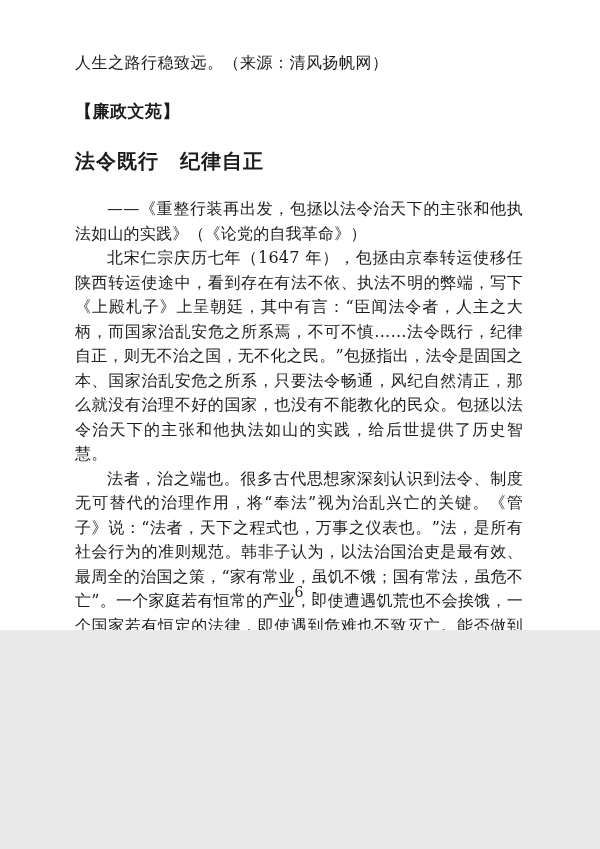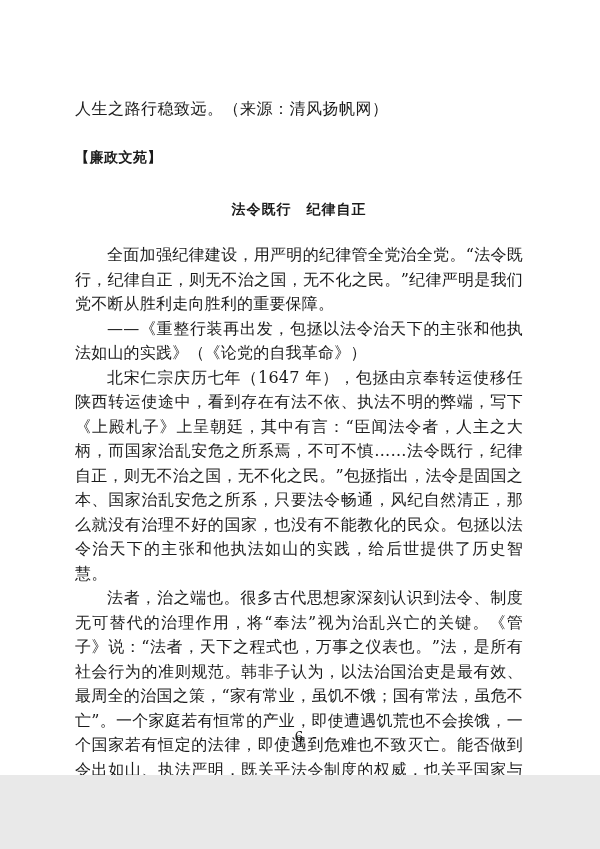--- a/index.html
+++ b/index.html
@@ -3,49 +3,50 @@
 <meta charset="utf-8">
 <style>
   html, body {
     margin: 0;
     padding: 0;
     background: #e9e9e9;
   }
   .page {
     position: relative;
     width: 600px;
-    height: 775px;
+    height: 630px;
     margin: 0 auto;
     background: #ffffff;
     box-sizing: border-box;
-    padding: 97px 77px 0 75px;
+    padding: 51px 77px 0 75px;
     font-family: "DejaVu Serif", "Liberation Serif", serif;
     color: #1b1b1b;
     overflow: hidden;
   }
   .continuation {
     font-size: 16px;
     line-height: 24px;
     text-align: justify;
     letter-spacing: 0.5px;
   }
   .section-label {
     margin-top: 24px;
-    font-size: 14px;
+    font-size: 17px;
     line-height: 24px;
     font-weight: bold;
     letter-spacing: 0.5px;
   }
   .article-title {
     margin-top: 26px;
-    font-size: 14px;
+    font-size: 20px;
     line-height: 28px;
     font-weight: bold;
-    text-align: center;
+    text-align: left;
     letter-spacing: 1px;
+    font-family: Liberation Mono, monospace;
   }
   .article-body {
     margin-top: 20px;
   }
   .article-body p {
     margin: 0;
     font-size: 16px;
     line-height: 24.5px;
     text-align: justify;
     text-justify: inter-character;
@@ -69,21 +70,20 @@
 
 <div class="page">
 
   <div class="continuation">人生之路行稳致远。（来源：清风扬帆网）</div>
 
   <div class="section-label">【廉政文苑】</div>
 
   <div class="article-title">法令既行　纪律自正</div>
 
   <div class="article-body">
-    <p>全面加强纪律建设，用严明的纪律管全党治全党。“法令既行，纪律自正，则无不治之国，无不化之民。”纪律严明是我们党不断从胜利走向胜利的重要保障。</p>
     <p>——《重整行装再出发，包拯以法令治天下的主张和他执法如山的实践》（《论党的自我革命》）</p>
     <p>北宋仁宗庆历七年（1647 年），包拯由京奉转运使移任陕西转运使途中，看到存在有法不依、执法不明的弊端，写下《上殿札子》上呈朝廷，其中有言：“臣闻法令者，人主之大柄，而国家治乱安危之所系焉，不可不慎……法令既行，纪律自正，则无不治之国，无不化之民。”包拯指出，法令是固国之本、国家治乱安危之所系，只要法令畅通，风纪自然清正，那么就没有治理不好的国家，也没有不能教化的民众。包拯以法令治天下的主张和他执法如山的实践，给后世提供了历史智慧。</p>
     <p>法者，治之端也。很多古代思想家深刻认识到法令、制度无可替代的治理作用，将“奉法”视为治乱兴亡的关键。《管子》说：“法者，天下之程式也，万事之仪表也。”法，是所有社会行为的准则规范。韩非子认为，以法治国治吏是最有效、最周全的治国之策，“家有常业，虽饥不饿；国有常法，虽危不亡”。一个家庭若有恒常的产业，即使遭遇饥荒也不会挨饿，一个国家若有恒定的法律，即使遇到危难也不致灭亡。能否做到令出如山、执法严明，既关乎法令制度的权威，也关乎国家与社会的治理，关乎民心所向。数千年中华文明演进，一再验证着“法令行则国治，法令弛则国乱”的深刻道理。</p>
   </div>
 
   <div class="page-number">- 6 -</div>
 
 </div>
 
 </body></html>

